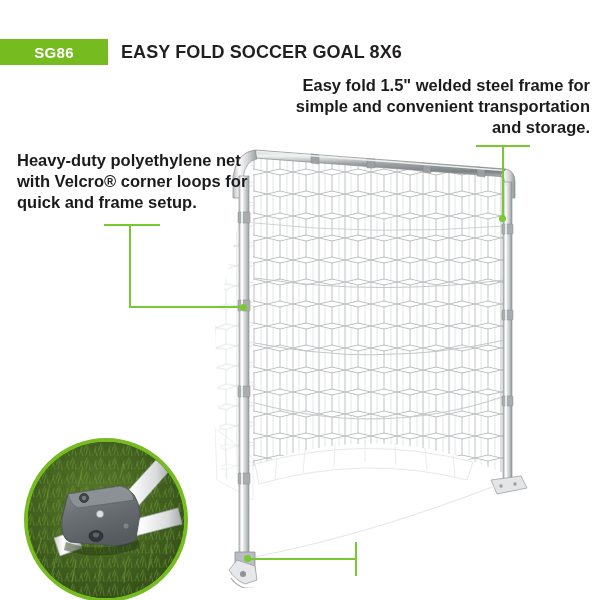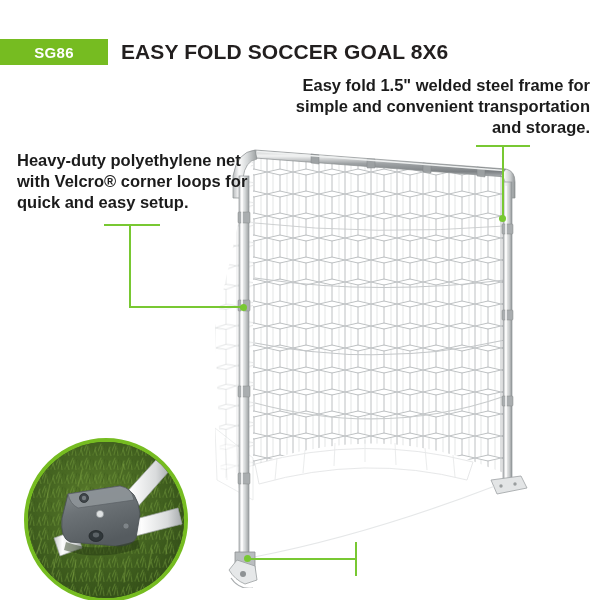--- a/index.html
+++ b/index.html
@@ -40,21 +40,21 @@
     font-weight: bold;
     letter-spacing: 0.3px;
   }
   #product-title {
     position: absolute;
     left: 121px; top: 11px;
     height: 26px;
     display: flex;
     align-items: center;
     color: #221f1f;
-    font-size: 21px;
+    font-size: 18px;
     font-weight: bold;
     letter-spacing: 0.1px;
     white-space: nowrap;
   }
 
   
   .callout-text {
     position: absolute;
     color: #1b1b1b;
     font-size: 16.5px;
@@ -252,21 +252,21 @@
         <path d="M16 450 Q24 462 38 460" stroke="#a9adaf" stroke-width="1.2" fill="none"></path>
       </g>
     </svg>
   </div>
 
   <div class="callout-text" id="callout-frame-text">Easy fold 1.5" welded steel frame for simple and convenient transportation and storage.</div>
   <div class="leader leader-h" id="leader-frame-bar"></div>
   <div class="leader leader-v" id="leader-frame-stem"></div>
   <div class="leader-dot" id="leader-frame-dot"></div>
 
-  <div class="callout-text" id="callout-net-text">Heavy-duty polyethylene net with Velcro® corner loops for quick and easy setup.</div>
+  <div class="callout-text" id="callout-net-text">Heavy-duty polyethylene net with Velcro® corner loops for quick and frame setup.</div>
   <div class="leader leader-h" id="leader-net-bar"></div>
   <div class="leader leader-v" id="leader-net-stem"></div>
   <div class="leader leader-h" id="leader-net-run"></div>
   <div class="leader-dot" id="leader-net-dot"></div>
 
   <div class="leader leader-h" id="leader-hinge-run"></div>
   <div class="leader leader-v" id="leader-hinge-bar"></div>
   <div class="leader-dot" id="leader-hinge-dot"></div>
 
   <div id="hinge-inset">

